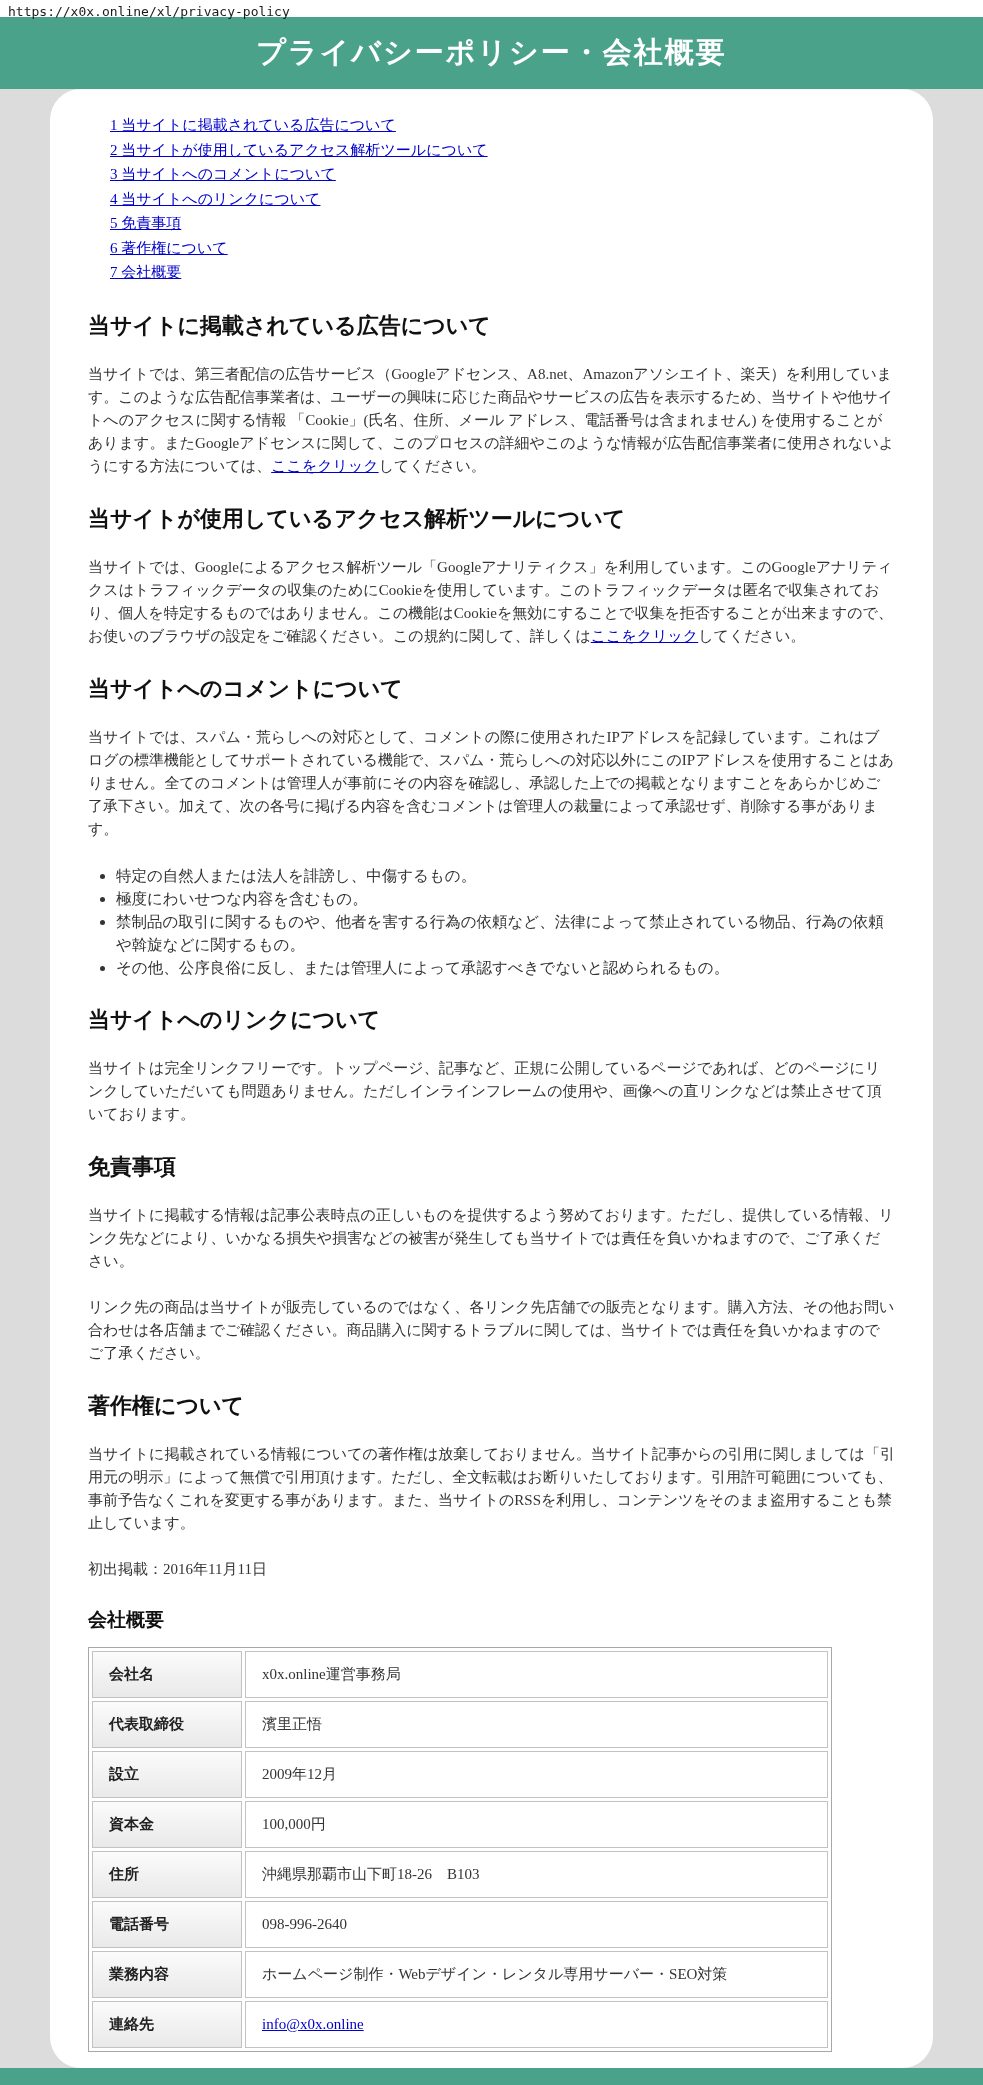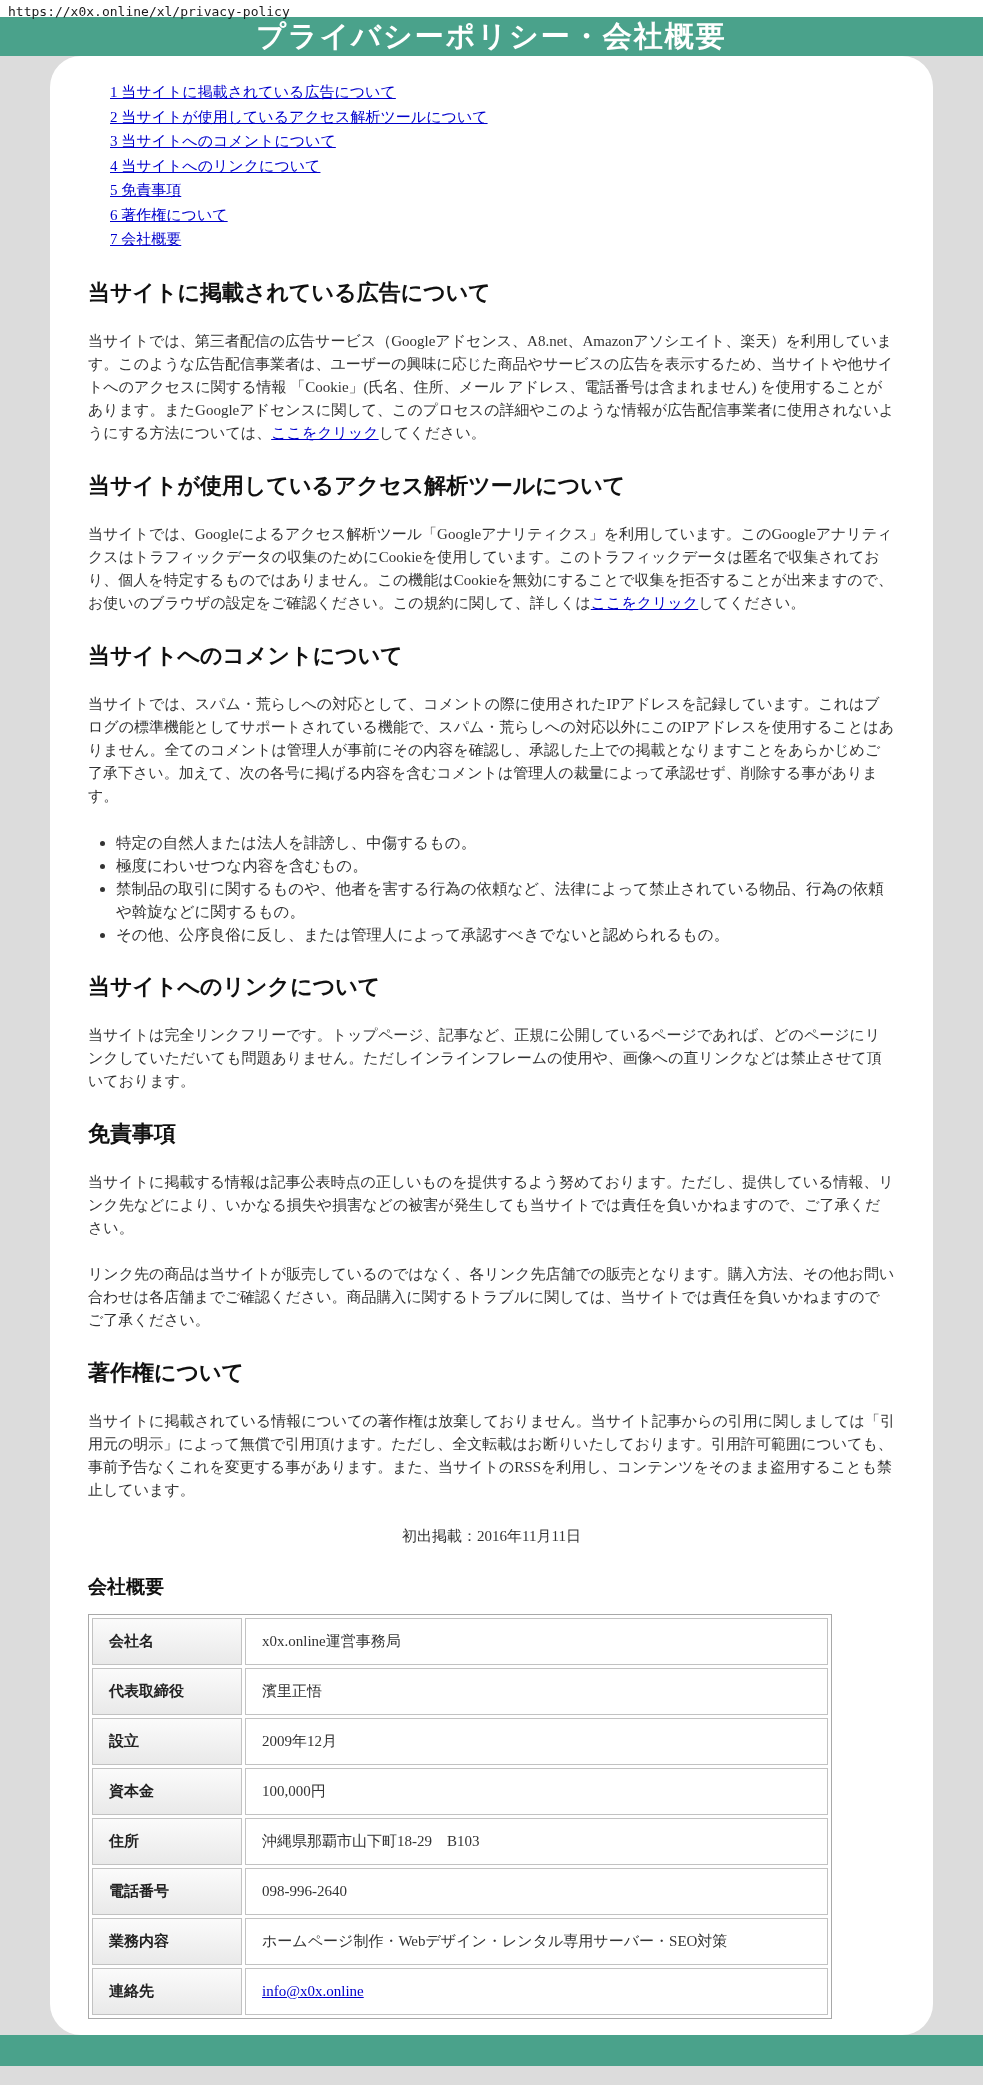--- a/index.html
+++ b/index.html
@@ -14,21 +14,21 @@
     height: 17px;
     line-height: 23px;
     padding-left: 8px;
     font-family: "DejaVu Sans Mono", monospace;
     font-size: 13px;
     color: #1a1a1a;
     box-sizing: border-box;
   }
   .site-header {
     background: #4aa28b;
-    height: 39px;
+    height: 72px;
     display: flex;
     align-items: center;
     justify-content: center;
   }
   .site-header h1 {
     margin: 0;
     color: #ffffff;
     font-family: "Liberation Sans", "DejaVu Sans", sans-serif;
     font-size: 29px;
     font-weight: bold;
@@ -49,21 +49,21 @@
   h2 {
     font-family: "Liberation Sans", "DejaVu Sans", sans-serif;
     font-size: 22px;
     font-weight: bold;
     color: #111;
     margin: 26px 0 22px;
   }
   p { font-size: 15px; line-height: 23px; margin: 10px 0 23px; }
   ul.rules { margin: 0 0 23px; padding-left: 28px; }
   ul.rules li { font-size: 15.5px; line-height: 23px; }
-  .date-note { text-align: center; margin: 10px 0 6px; font-size: 15px; }
+  .date-note { text-align: left; margin: 10px 0 6px; font-size: 15px; }
   h3.company-heading {
     font-family: "Liberation Sans", "DejaVu Sans", sans-serif;
     font-size: 19px;
     font-weight: bold;
     color: #111;
     margin: 26px 0 14px;
   }
   table.company {
     width: 744px;
     border: 1px solid #a8a8a8;
@@ -167,21 +167,21 @@
         <tr>
           <td class="lbl">設立</td>
           <td>2009年12月</td>
         </tr>
         <tr>
           <td class="lbl">資本金</td>
           <td>100,000円</td>
         </tr>
         <tr>
           <td class="lbl">住所</td>
-          <td>沖縄県那覇市山下町18-29　B103</td>
+          <td>沖縄県那覇市山下町18-26　B103</td>
         </tr>
         <tr>
           <td class="lbl">電話番号</td>
           <td>098-996-2640</td>
         </tr>
         <tr>
           <td class="lbl">業務内容</td>
           <td>ホームページ制作・Webデザイン・レンタル専用サーバー・SEO対策</td>
         </tr>
         <tr>

